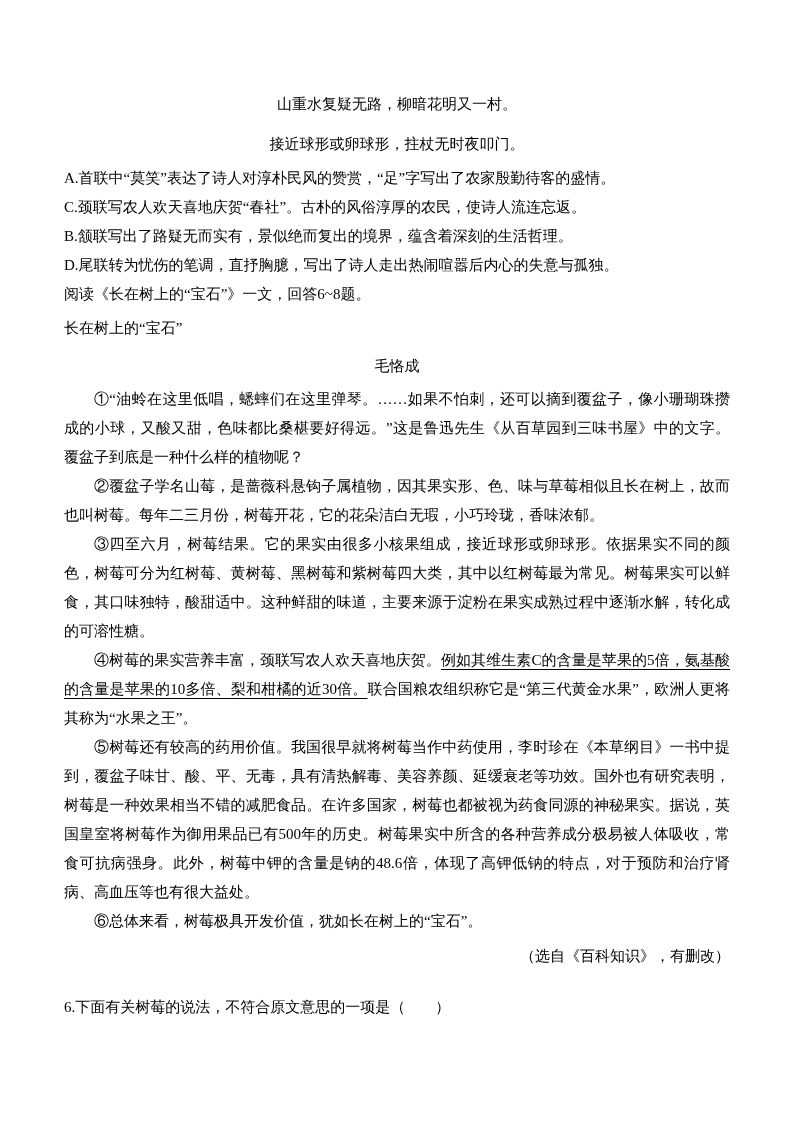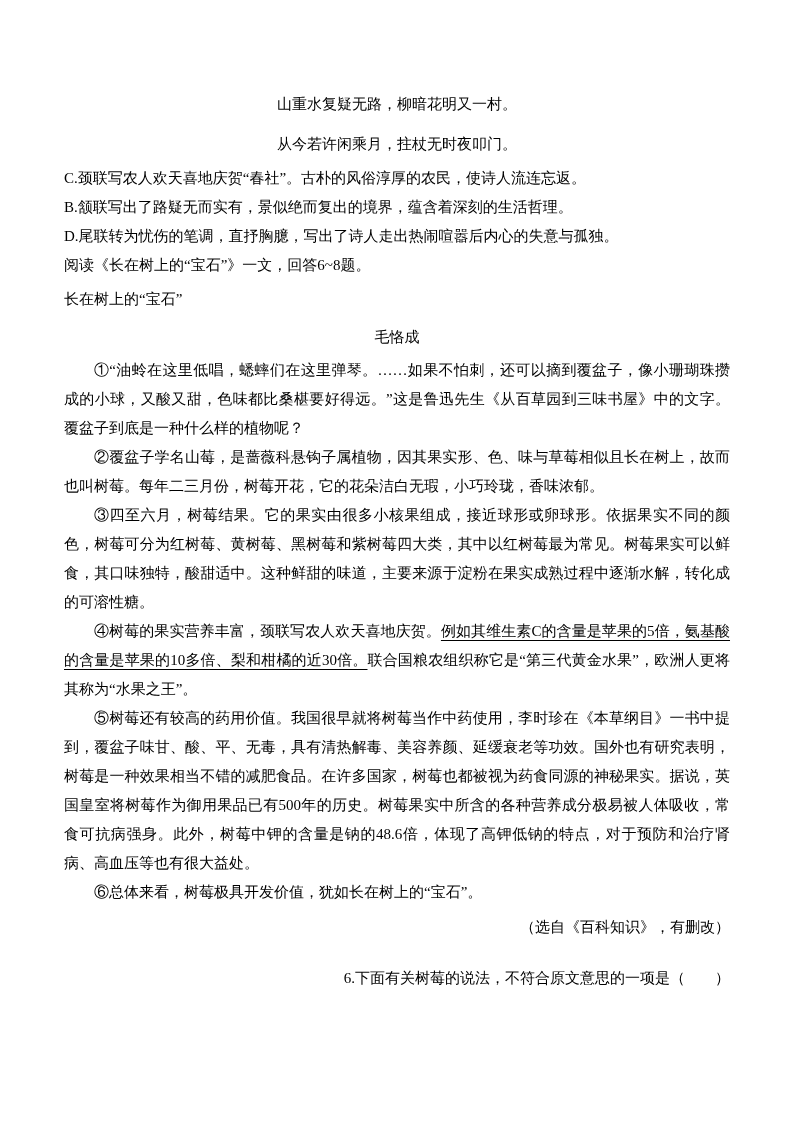--- a/index.html
+++ b/index.html
@@ -50,34 +50,34 @@
     text-underline-offset: 4px;
   }
   .source-line {
     text-align: right;
     line-height: 29px;
     margin-top: 6px;
   }
   .question {
     line-height: 29px;
     margin-top: 22px;
-    text-align: right;
   }
 </style>
 </head>
 <body>
 
 <div class="page">
 
   <div class="poem">
     <p class="poem-line">山重水复疑无路，柳暗花明又一村。</p>
-    <p class="poem-line">从今若许闲乘月，拄杖无时夜叩门。</p>
+    <p class="poem-line">接近球形或卵球形，拄杖无时夜叩门。</p>
   </div>
 
   <div class="options">
+    <p class="option-line">A.首联中“莫笑”表达了诗人对淳朴民风的赞赏，“足”字写出了农家殷勤待客的盛情。</p>
     <p class="option-line">C.颈联写农人欢天喜地庆贺“春社”。古朴的风俗淳厚的农民，使诗人流连忘返。</p>
     <p class="option-line">B.颔联写出了路疑无而实有，景似绝而复出的境界，蕴含着深刻的生活哲理。</p>
     <p class="option-line">D.尾联转为忧伤的笔调，直抒胸臆，写出了诗人走出热闹喧嚣后内心的失意与孤独。</p>
   </div>
 
   <p class="option-line">阅读《长在树上的“宝石”》一文，回答6~8题。</p>
 
   <h2 class="article-title">长在树上的“宝石”</h2>
   <p class="article-author">毛恪成</p>
 

